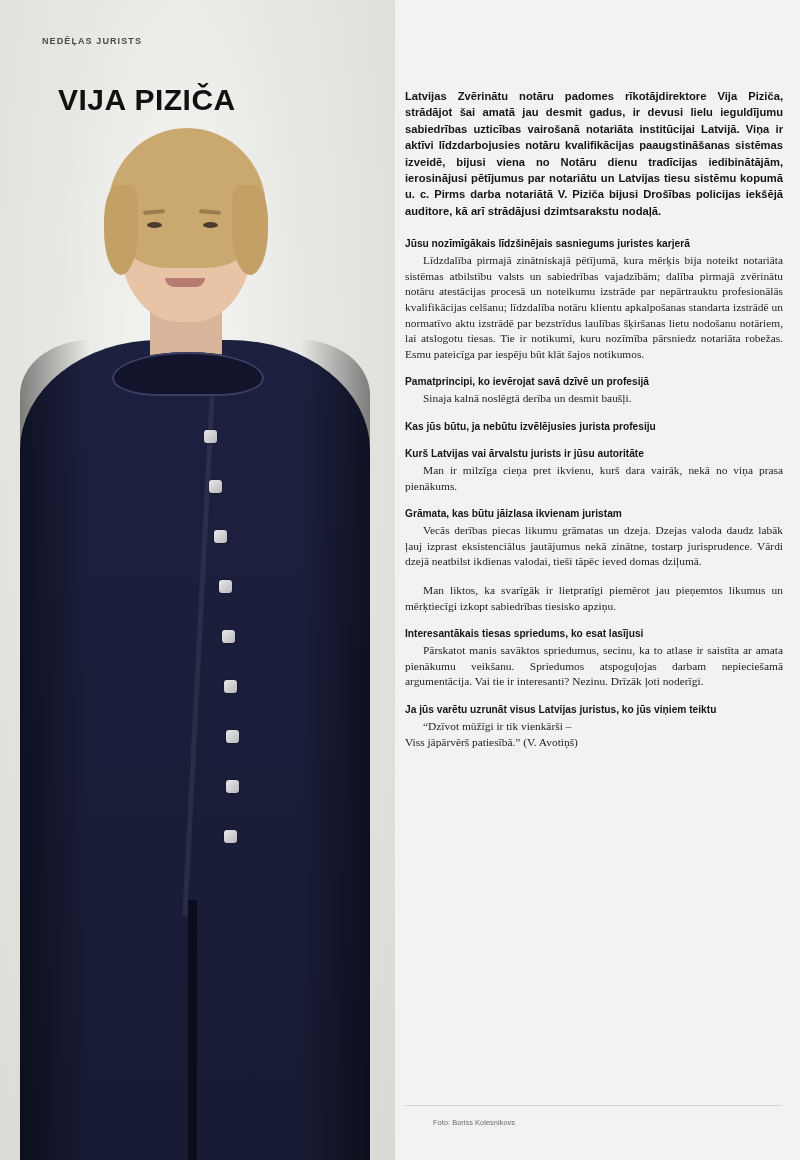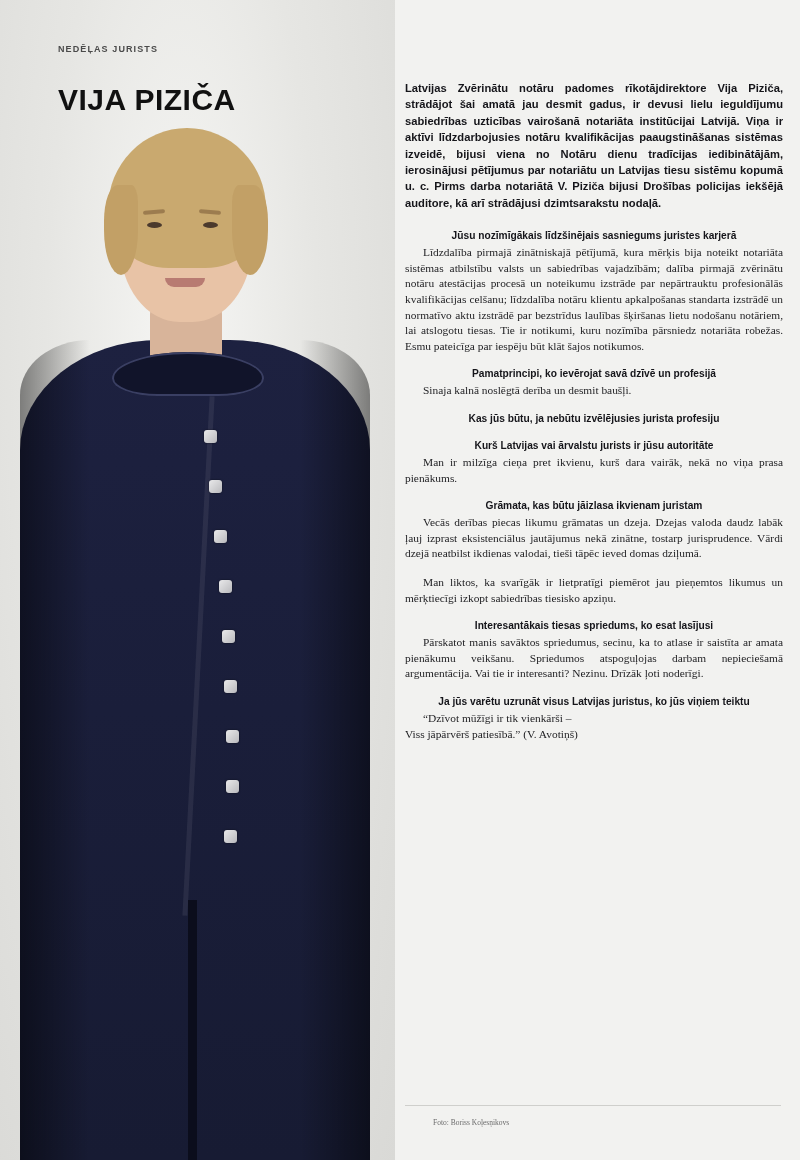--- a/index.html
+++ b/index.html
@@ -27,28 +27,27 @@
     left: 0;
     top: 0;
     width: 395px;
     height: 1160px;
     background: linear-gradient(180deg, #e9e9e7 0%, #e3e3e1 40%, #dddddb 100%);
     overflow: hidden;
   }
 
   .kicker {
     position: absolute;
-    left: 58px;
+    left: 42px;
     top: 36px;
     font-size: 9px;
     letter-spacing: 1.1px;
     color: #4a4a4a;
     font-weight: 600;
     text-transform: uppercase;
-    margin-top: 8px;
   }
 
   .headline {
     position: absolute;
     left: 58px;
     top: 83px;
     font-size: 30px;
     font-weight: 700;
     letter-spacing: 0.5px;
     color: #111111;
@@ -207,59 +206,58 @@
     left: 400px;
     top: 0;
     width: 400px;
     height: 1160px;
     background: #f2f2f0;
     padding: 0;
   }
   .rc-inner {
     position: absolute;
     left: 5px;
-    top: 80px;
+    top: 88px;
     width: 378px;
   }
   .lead {
     font-size: 11.2px;
     line-height: 16.4px;
     font-weight: 700;
     color: #15151a;
     margin: 0 0 18px 0;
     text-align: justify;
   }
   .qa {
     margin: 0 0 13px 0;
   }
   .q {
     font-size: 10.2px;
     font-weight: 700;
     color: #15151a;
     line-height: 14px;
     margin: 0 0 2px 0;
     font-family: "Liberation Sans", sans-serif;
-    text-align: center;
   }
   .a {
     font-family: "Liberation Serif", serif;
     font-size: 11.4px;
     line-height: 15.6px;
     color: #1d1d20;
     margin: 0;
     text-indent: 18px;
     text-align: justify;
   }
   .credit {
     position: absolute;
     left: 5px;
     top: 1118px;
     font-size: 7.5px;
     color: #6b6b6b;
-    font-family: Liberation Serif, serif;
+    font-family: Liberation Sans, sans-serif;
     padding-left: 28px;
   }
   .divider {
     position: absolute;
     left: 5px;
     top: 1105px;
     width: 376px;
     height: 1px;
     background: #cfcfcc;
   }

